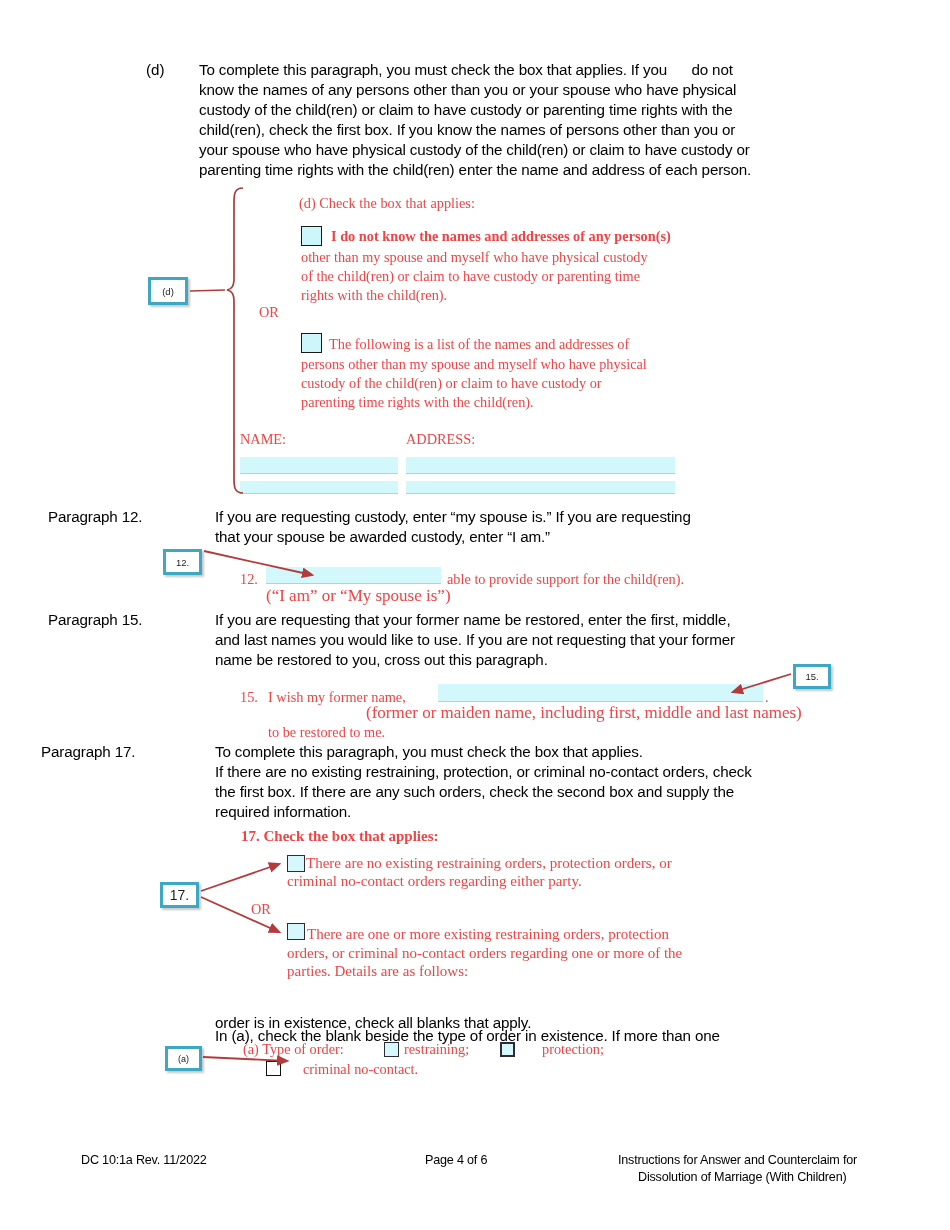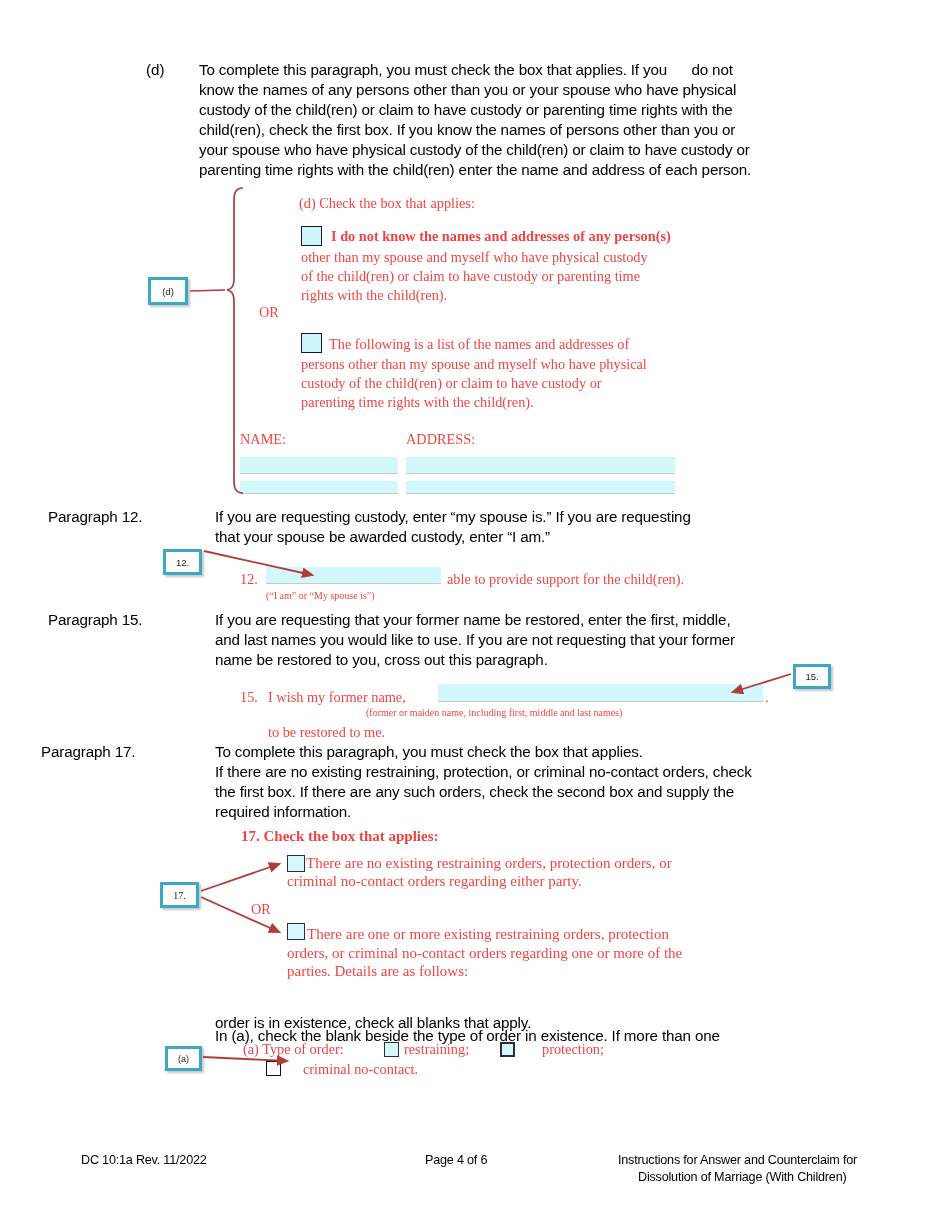--- a/index.html
+++ b/index.html
@@ -46,21 +46,21 @@
   }
 
   
   .form-serif {
     position: absolute;
     font-family: "Liberation Serif", serif;
     color: #ef4444;
   }
   .f14 { font-size: 14.3px; line-height: 18.6px; }
   .f13 { font-size: 15px; line-height: 17.4px; }
-  .f11 { font-size: 10px; line-height: 14px; }
+  .f11 { font-size: 17px; line-height: 14px; }
   .bold { font-weight: bold; }
 
   
   .field {
     position: absolute;
     background: #d2f8fb;
     border-bottom: 1px solid #c9c9c9;
     box-sizing: border-box;
   }
 
@@ -190,21 +190,21 @@
 
   <div class="para-label" style="left:41px; top:742px;">Paragraph 17.</div>
   <div class="instr" style="left:215px; top:742px;">To complete this paragraph, you must check the box that applies.</div>
   <div class="instr" style="left:215px; top:762px;">If there are no existing restraining, protection, or criminal no-contact orders, check</div>
   <div class="instr" style="left:215px; top:782px;">the first box. If there are any such orders, check the second box and supply the</div>
   <div class="instr" style="left:215px; top:802px;">required information.</div>
 
   <div class="form-serif f13 bold" style="left:241px; top:828px;">17.  Check the box that applies:</div>
 
   <div class="callout" style="left:160px; top:882px; width:39px; height:26px;">
-    <span style="font-size:10px;font-family:Liberation Serif, serif;">17.</span>
+    <span style="font-size:14px;">17.</span>
   </div>
 
   <div class="fbox-thin" style="left:287px; top:855px; width:18px; height:17px;"></div>
   <div class="form-serif f13" style="left:306px; top:855px;">There are no existing restraining orders, protection orders, or</div>
   <div class="form-serif f13" style="left:287px; top:873px;">criminal no-contact orders regarding either party.</div>
 
   <div class="form-serif f14" style="left:251px; top:900px;">OR</div>
 
   <div class="fbox-thin" style="left:287px; top:923px; width:18px; height:17px;"></div>
   <div class="form-serif f13" style="left:307px; top:926px;">There are one or more existing restraining orders, protection</div>

